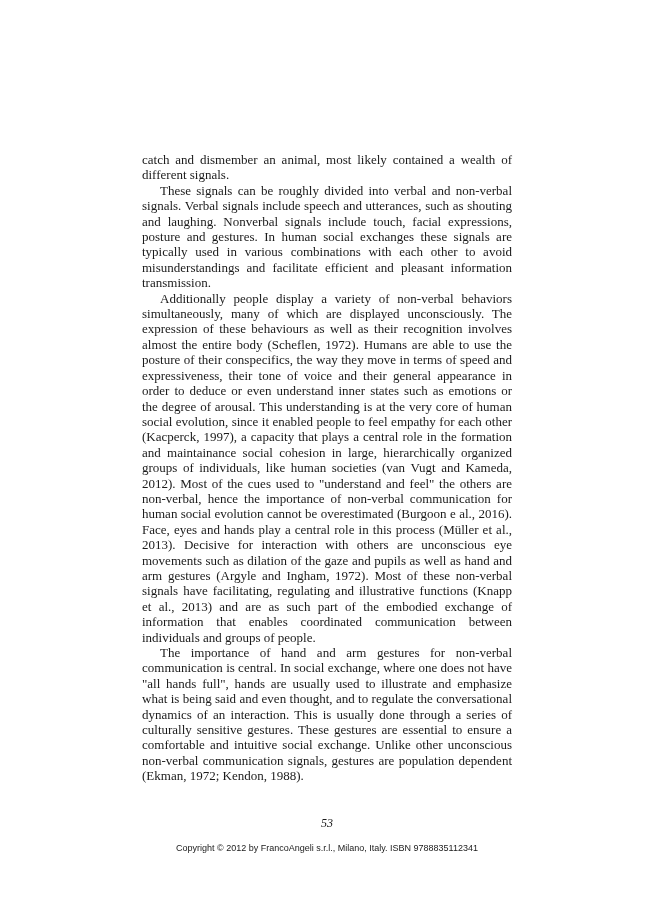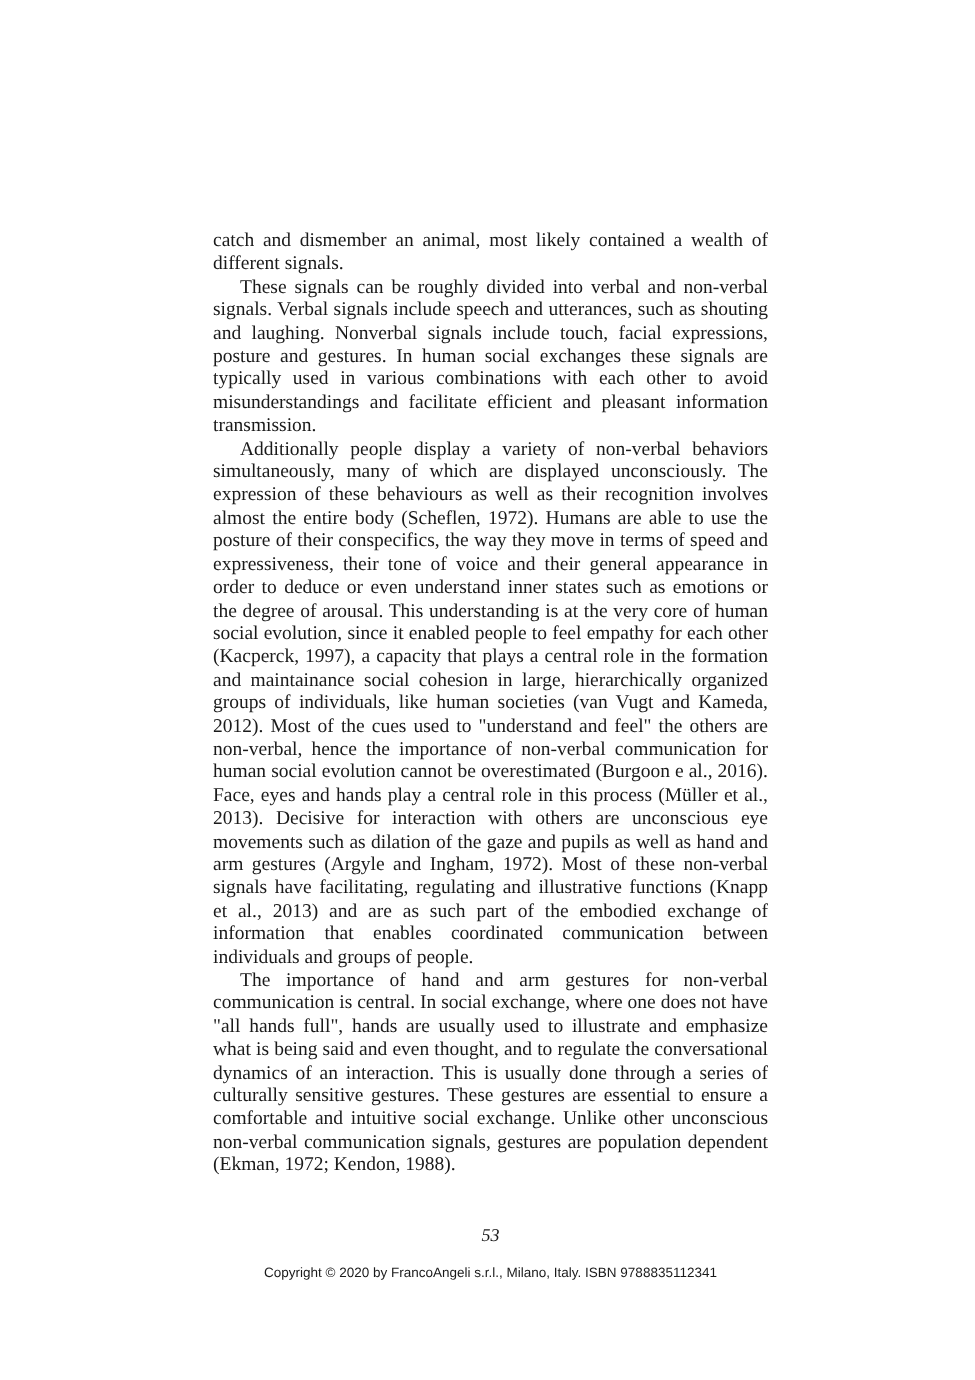--- a/index.html
+++ b/index.html
@@ -58,14 +58,14 @@
 <body>
 
 <div class="page">
   <div class="text-block">
     <p class="para noindent">catch and dismember an animal, most likely contained a wealth of different signals.</p>
     <p class="para">These signals can be roughly divided into verbal and non-verbal signals. Verbal signals include speech and utterances, such as shouting and laughing. Nonverbal signals include touch, facial expressions, posture and gestures. In human social exchanges these signals are typically used in various combinations with each other to avoid misunderstandings and facilitate efficient and pleasant information transmission.</p>
     <p class="para">Additionally people display a variety of non-verbal behaviors simultaneously, many of which are displayed unconsciously. The expression of these behaviours as well as their recognition involves almost the entire body (Scheflen, 1972). Humans are able to use the posture of their conspecifics, the way they move in terms of speed and expressiveness, their tone of voice and their general appearance in order to deduce or even understand inner states such as emotions or the degree of arousal. This understanding is at the very core of human social evolution, since it enabled people to feel empathy for each other (Kacperck, 1997), a capacity that plays a central role in the formation and maintainance social cohesion in large, hierarchically organized groups of individuals, like human societies (van Vugt and Kameda, 2012). Most of the cues used to "understand and feel" the others are non-verbal, hence the importance of non-verbal communication for human social evolution cannot be overestimated (Burgoon e al., 2016). Face, eyes and hands play a central role in this process (Müller et al., 2013). Decisive for interaction with others are unconscious eye movements such as dilation of the gaze and pupils as well as hand and arm gestures (Argyle and Ingham, 1972). Most of these non-verbal signals have facilitating, regulating and illustrative functions (Knapp et al., 2013) and are as such part of the embodied exchange of information that enables coordinated communication between individuals and groups of people.</p>
     <p class="para">The importance of hand and arm gestures for non-verbal communication is central. In social exchange, where one does not have "all hands full", hands are usually used to illustrate and emphasize what is being said and even thought, and to regulate the conversational dynamics of an interaction. This is usually done through a series of culturally sensitive gestures. These gestures are essential to ensure a comfortable and intuitive social exchange. Unlike other unconscious non-verbal communication signals, gestures are population dependent (Ekman, 1972; Kendon, 1988).</p>
   </div>
   <div class="page-number">53</div>
-  <div class="footer">Copyright © 2020 by FrancoAngeli s.r.l., Milano, Italy. ISBN 9788835112341</div>
+  <div class="footer">Copyright © 2012 by FrancoAngeli s.r.l., Milano, Italy. ISBN 9788835112341</div>
 </div>
 
 </body></html>

